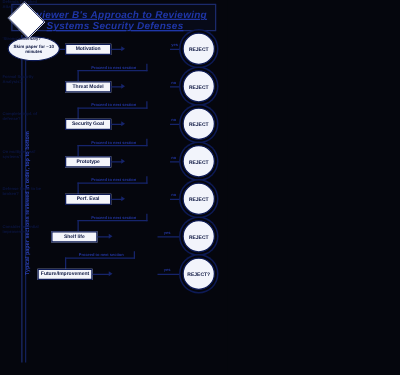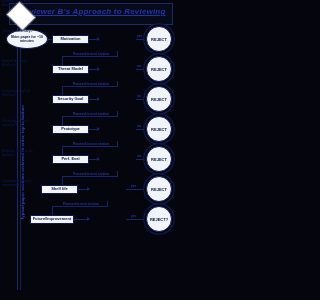--- a/index.html
+++ b/index.html
@@ -52,20 +52,21 @@
 
   .elabel{position:absolute;color:#2336a3;font-size:3.2px;font-weight:bold;white-space:nowrap;}
 </style>
 </head>
 <body>
 
 <div id="stage">
 
   <div class="title-box">
     <div class="title-line t1">Reviewer B's Approach to Reviewing</div>
+    <div class="title-line t2">Systems Security Defenses</div>
   </div>
 
   <div class="vrule"></div>
   <div class="vrule2"></div>
   <div class="vcap">Typical paper sections reviewed in order, top to bottom</div>
 
   <div class="node start">Skim paper for ~10 minutes</div>
   <div class="h" style="left:48px;top:39px;width:12px;"></div>
   <div class="arrow" style="left:59px;top:37px;"></div>
 

